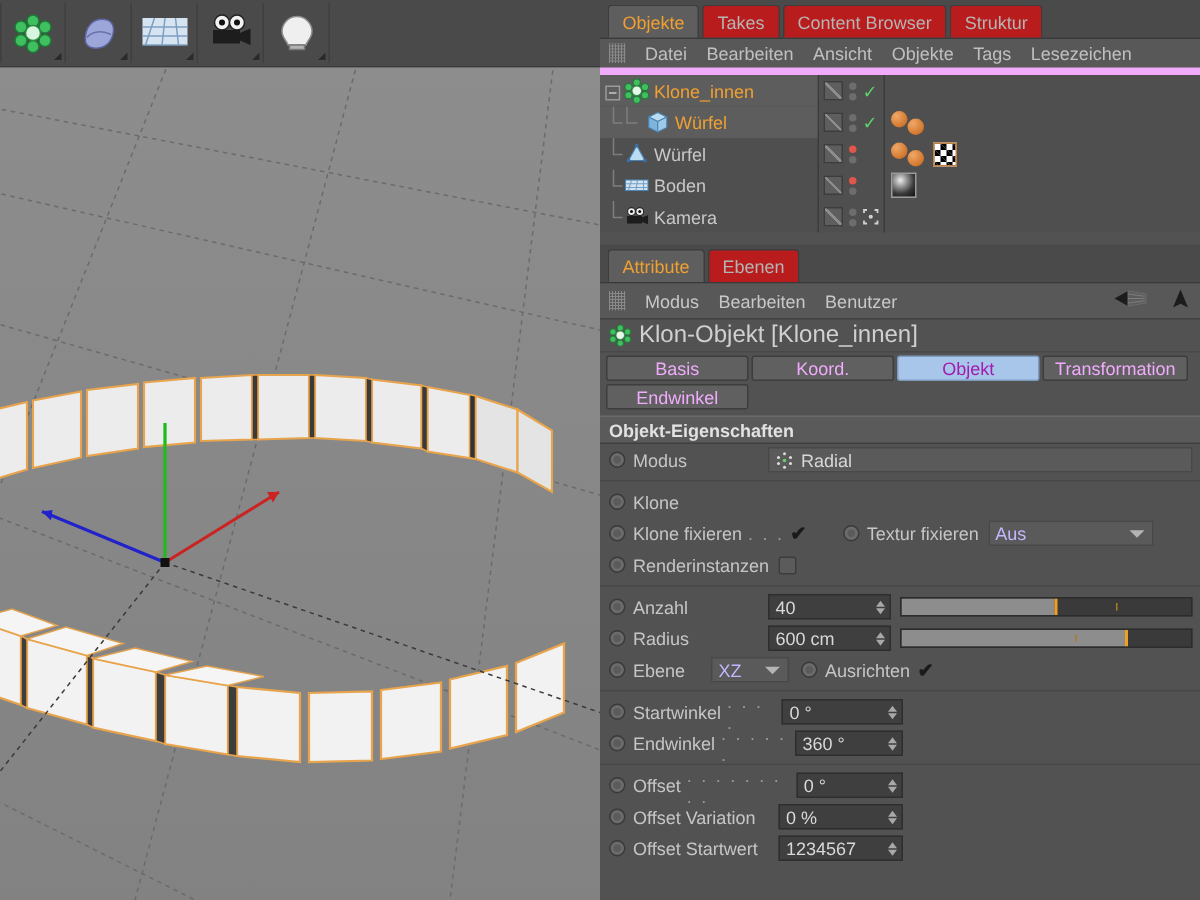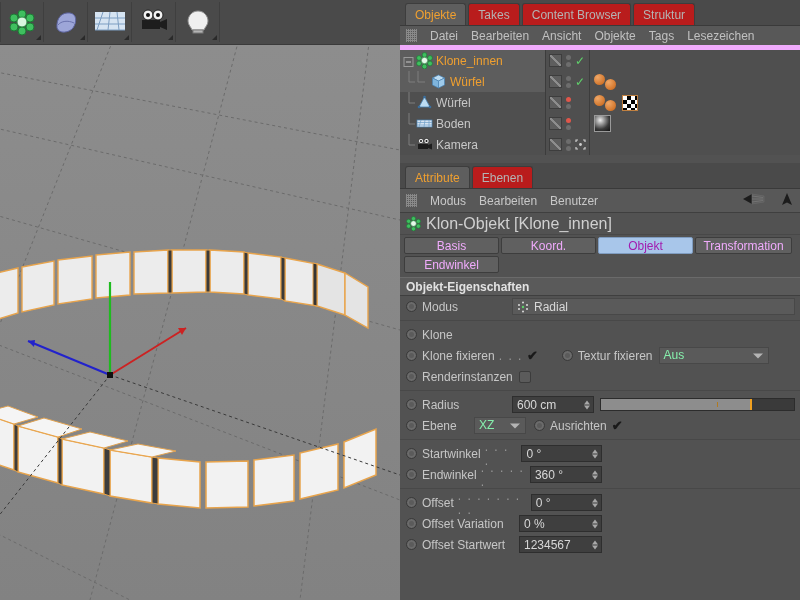--- a/index.html
+++ b/index.html
@@ -183,22 +183,22 @@
   .spin i.dn { border-top: 4px solid #a8a8a8; }
 
   .cbox {
     width: 12px; height: 12px; background: #5b5b5b;
     border: 1px solid #3c3c3c; border-radius: 2px; flex: 0 0 auto;
   }
   .cmark { font-size: 13px; color: #1a1a1a; font-weight: bold; line-height: 1; }
 
   .ddl {
     background: #5a5a5a; border: 1px solid #484848; height: 17px;
-    display: flex; padding: 0 4px;
-    font-size: 12px; color: #86efac; position: relative;
+    display: flex; align-items: center; padding: 0 4px;
+    font-size: 12px; color: #c4b5fd; position: relative;
   }
   .ddl .caret {
     position: absolute; right: 5px; top: 50%; transform: translateY(-50%);
     width: 0; height: 0; border-left: 5px solid transparent;
     border-right: 5px solid transparent; border-top: 5px solid #b4b4b4;
   }
 
   .slider {
     height: 13px; background: #3a3a3a; border: 1px solid #2c2c2c;
     position: relative; overflow: hidden;
@@ -621,20 +621,36 @@
       </div>
 
       <div class="prow">
         <span class="radio"></span>
         <span class="plabel">Renderinstanzen</span>
         <span class="cbox" style="margin-left:6px"></span>
       </div>
 
       <div class="divider"></div>
 
+      <div class="prow">
+        <span class="radio"></span>
+        <span class="plabel" style="width:62px">Anzahl</span>
+        <span class="field" style="width:82px">
+          <span>40</span>
+          <span class="spin">
+              <i class="up"></i>
+              <i class="dn"></i>
+            </span>
+        </span>
+        <span class="slider" style="flex:1; margin:0 5px 0 6px;">
+          <i class="fill" style="width:53%"></i>
+          <i class="handle" style="left:53%"></i>
+          <i class="ticker" style="left:74%"></i>
+        </span>
+      </div>
 
       <div class="prow">
         <span class="radio"></span>
         <span class="plabel" style="width:62px">Radius</span>
         <span class="field" style="width:82px">
           <span>600 cm</span>
           <span class="spin">
               <i class="up"></i>
               <i class="dn"></i>
             </span>

